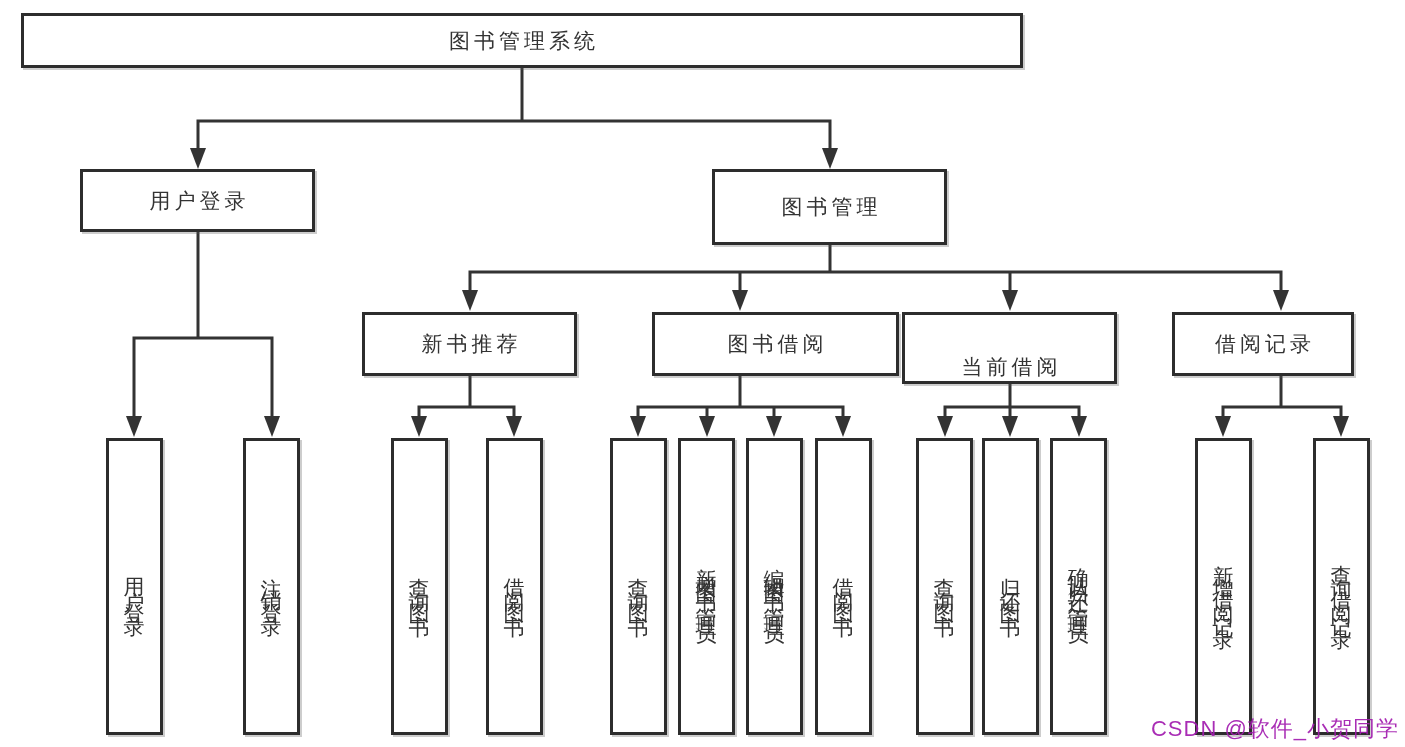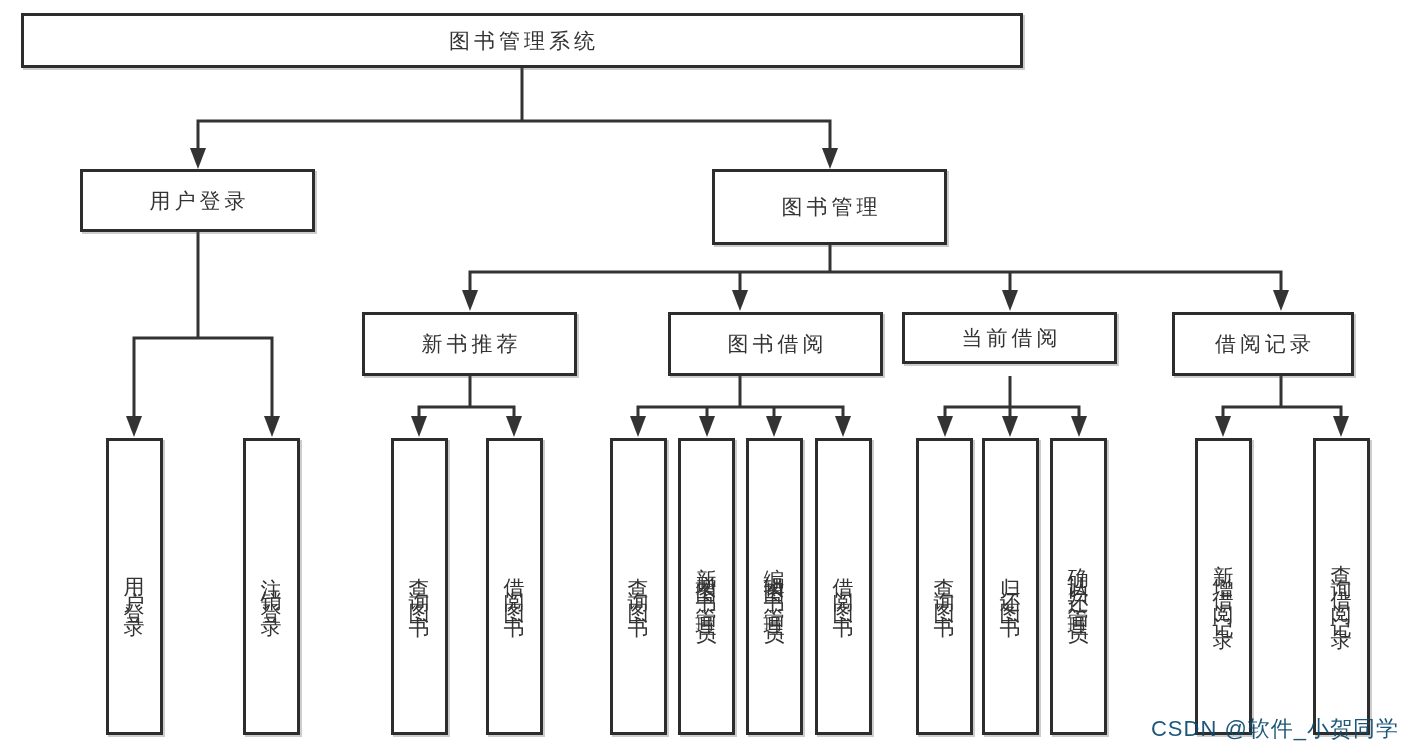--- a/index.html
+++ b/index.html
@@ -111,24 +111,24 @@
   <div class="box" style="left:80px;top:169px;width:235px;height:63px;">
     <span class="h-label">用户登录</span>
   </div>
   <div class="box" style="left:712px;top:169px;width:235px;height:76px;">
     <span class="h-label">图书管理</span>
   </div>
 
   <div class="box" style="left:362px;top:312px;width:215px;height:64px;font-family:Liberation Mono, monospace;">
     <span class="h-label">新书推荐</span>
   </div>
-  <div class="box" style="left:668px;top:312px;width:215px;height:64px;">
+  <div class="box" style="left:652px;top:312px;width:247px;height:64px;">
     <span class="h-label">图书借阅</span>
   </div>
-  <div class="box" style="left:902px;top:312px;width:215px;height:52px;">
+  <div class="box" style="left:902px;top:312px;width:215px;height:72px;align-items:flex-end;">
     <span class="h-label">当前借阅</span>
   </div>
   <div class="box" style="left:1172px;top:312px;width:182px;height:64px;">
     <span class="h-label">借阅记录</span>
   </div>
 
   <div class="box v-box" style="left:106px;top:438px;width:57px;height:297px;">
     <span>用户登录</span>
   </div>
   <div class="box v-box" style="left:243px;top:438px;width:57px;height:297px;">
@@ -165,15 +165,15 @@
     <span class="tight">确认归还（管理员）</span>
   </div>
 
   <div class="box v-box" style="left:1195px;top:438px;width:57px;height:297px;">
     <span>新增借阅记录</span>
   </div>
   <div class="box v-box" style="left:1313px;top:438px;width:57px;height:297px;">
     <span>查询借阅记录</span>
   </div>
 
-  <div id="watermark" style="color: #0c4a6e;">CSDN @软件_小贺同学</div>
+  <div id="watermark" style="color: #a21caf;">CSDN @软件_小贺同学</div>
 
 </div>
 
 </body></html>

